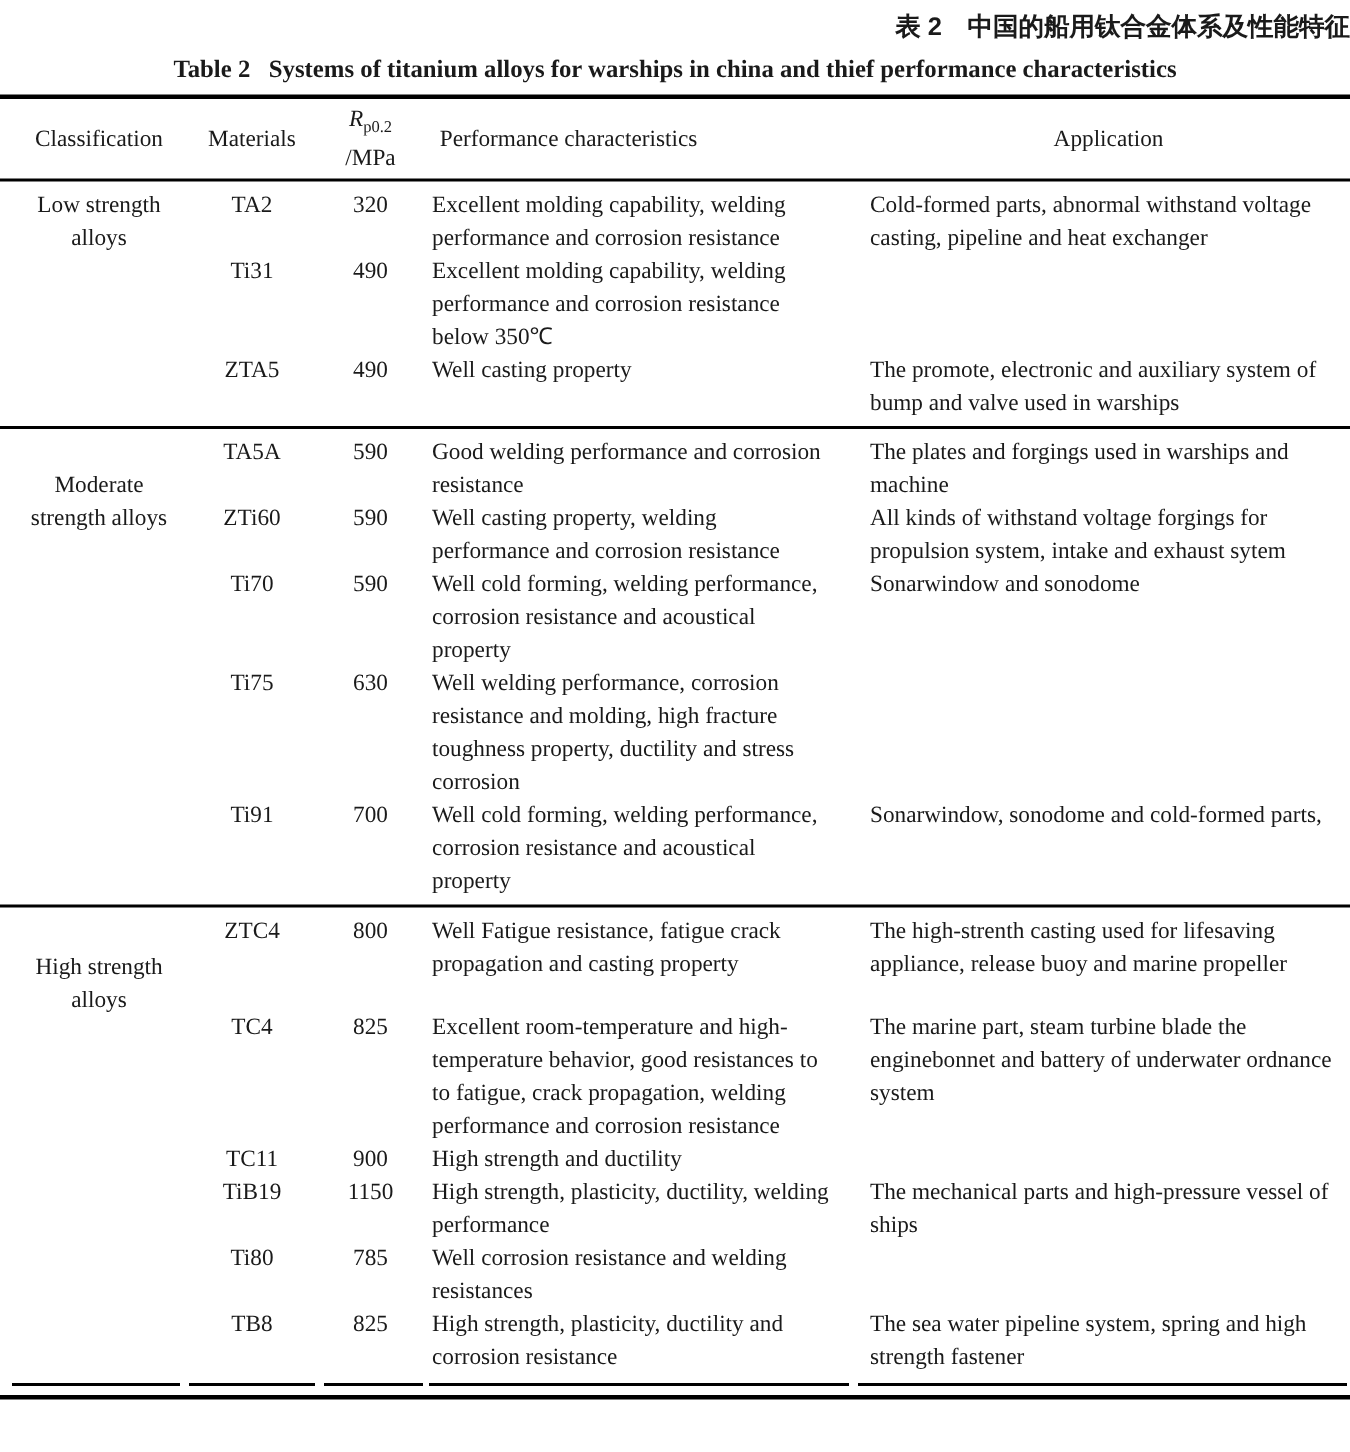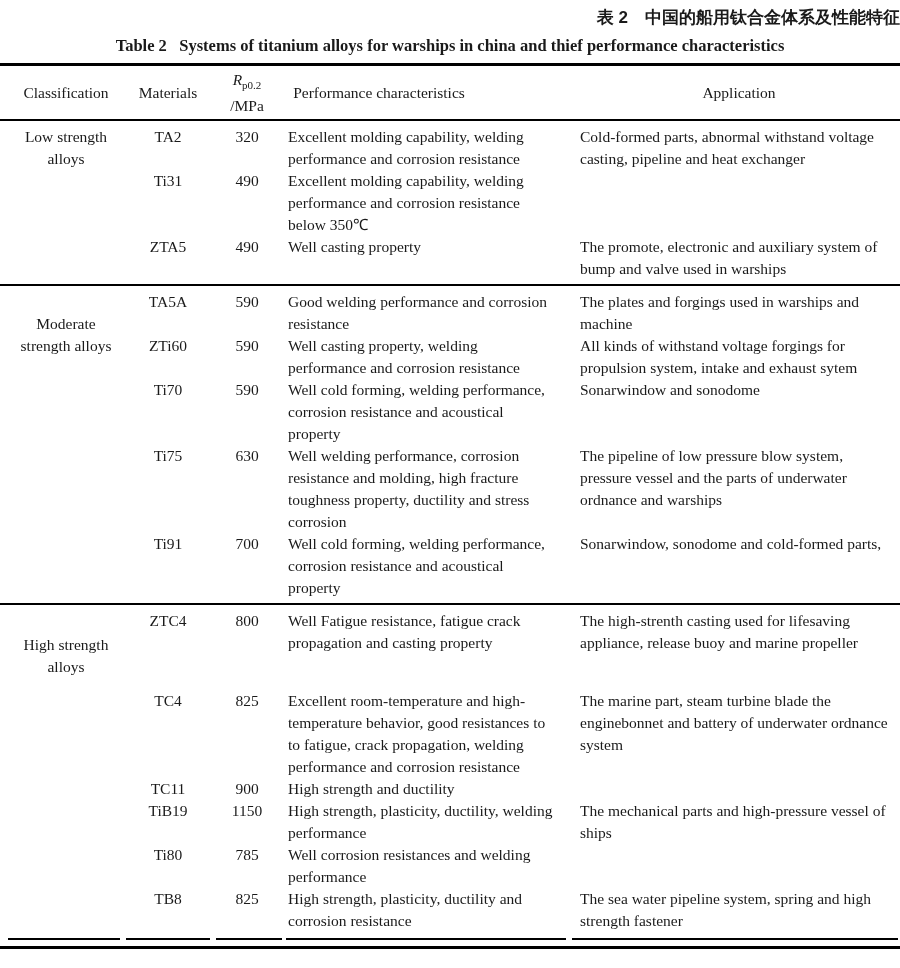--- a/index.html
+++ b/index.html
@@ -41,21 +41,21 @@
 
   .rp-top { line-height: 19px; }
   .rp-r { font-style: italic; }
   .rp-top sub { font-size: 11px; }
   .rp-unit { line-height: 19px; }
 
   .section { position: relative; padding: 5px 0 4px 0; }
   .section-divider { border-bottom: 2px solid #000; }
 
   .mat-row { font-size: 15.5px; line-height: 22px; }
-  .gap-above { margin-top: 36px; }
+  .gap-above { margin-top: 20px; }
 
   .classification {
     position: absolute; left: 14px; width: 104px;
     text-align: center; font-size: 15.5px; line-height: 22px;
   }
   .cls-top-0 { top: 5px; }
   .cls-top-1 { top: 27px; }
   .cls-top-2 { top: 29px; }
 
   .bottom-segs { display: flex; padding-left: 8px; padding-right: 2px; margin-top: 2px; }
@@ -135,21 +135,20 @@
         <div class="c2">Ti70</div>
         <div class="c3">590</div>
         <div class="c4">Well cold forming, welding performance, corrosion resistance and acoustical property</div>
         <div class="c5">Sonarwindow and sonodome</div>
       </div>
       <div class="flexrow mat-row">
         <div class="c1"></div>
         <div class="c2">Ti75</div>
         <div class="c3">630</div>
         <div class="c4">Well welding performance, corrosion resistance and molding, high fracture toughness property, ductility and stress corrosion</div>
-        <div class="c5">The pipeline of low pressure blow system, pressure vessel and the parts of underwater ordnance and warships</div>
       </div>
       <div class="flexrow mat-row">
         <div class="c1"></div>
         <div class="c2">Ti91</div>
         <div class="c3">700</div>
         <div class="c4">Well cold forming, welding performance, corrosion resistance and acoustical property</div>
         <div class="c5">Sonarwindow, sonodome and cold-formed parts,</div>
       </div>
     </div>
 
@@ -180,21 +179,21 @@
         <div class="c1"></div>
         <div class="c2">TiB19</div>
         <div class="c3">1150</div>
         <div class="c4">High strength, plasticity, ductility, welding performance</div>
         <div class="c5">The mechanical parts and high-pressure vessel of ships</div>
       </div>
       <div class="flexrow mat-row">
         <div class="c1"></div>
         <div class="c2">Ti80</div>
         <div class="c3">785</div>
-        <div class="c4">Well corrosion resistances and welding performance</div>
+        <div class="c4">Well corrosion resistance and welding resistances</div>
       </div>
       <div class="flexrow mat-row">
         <div class="c1"></div>
         <div class="c2">TB8</div>
         <div class="c3">825</div>
         <div class="c4">High strength, plasticity, ductility and corrosion resistance</div>
         <div class="c5">The sea water pipeline system, spring and high strength fastener</div>
       </div>
     </div>
 

